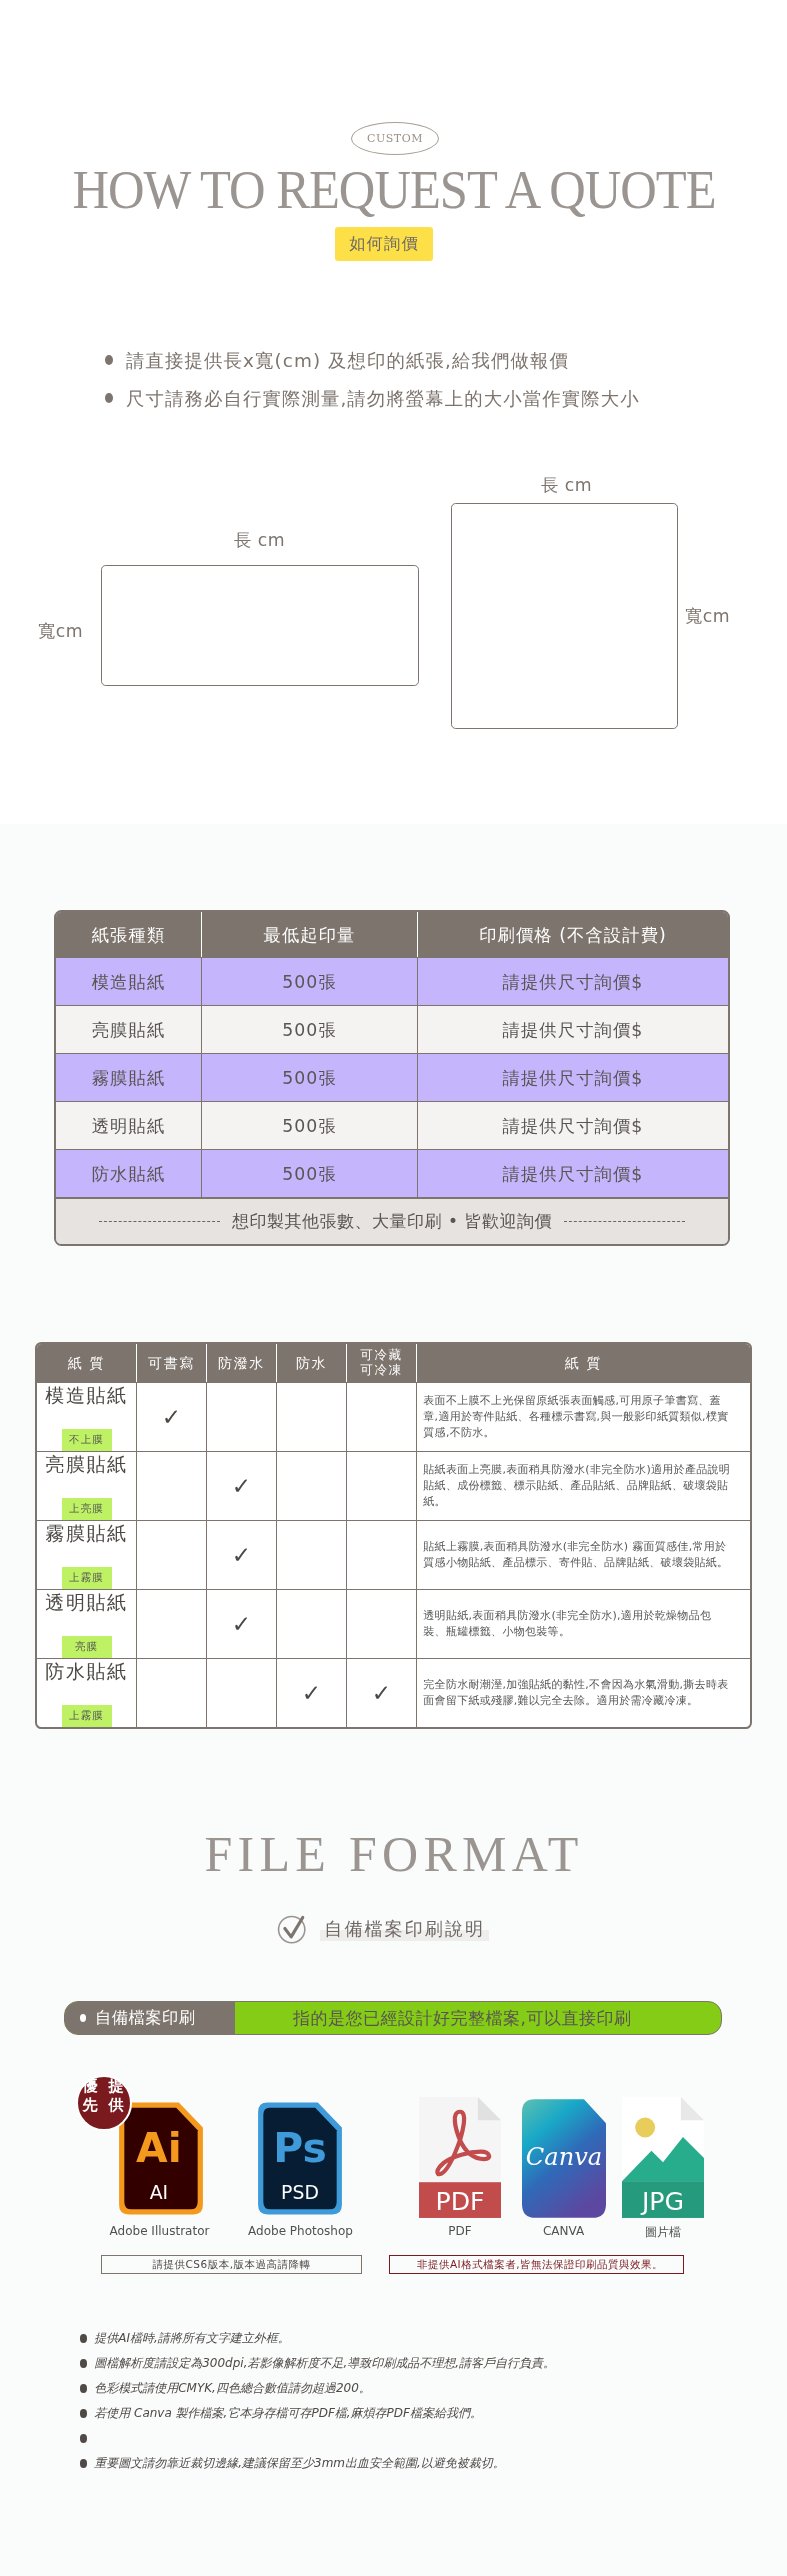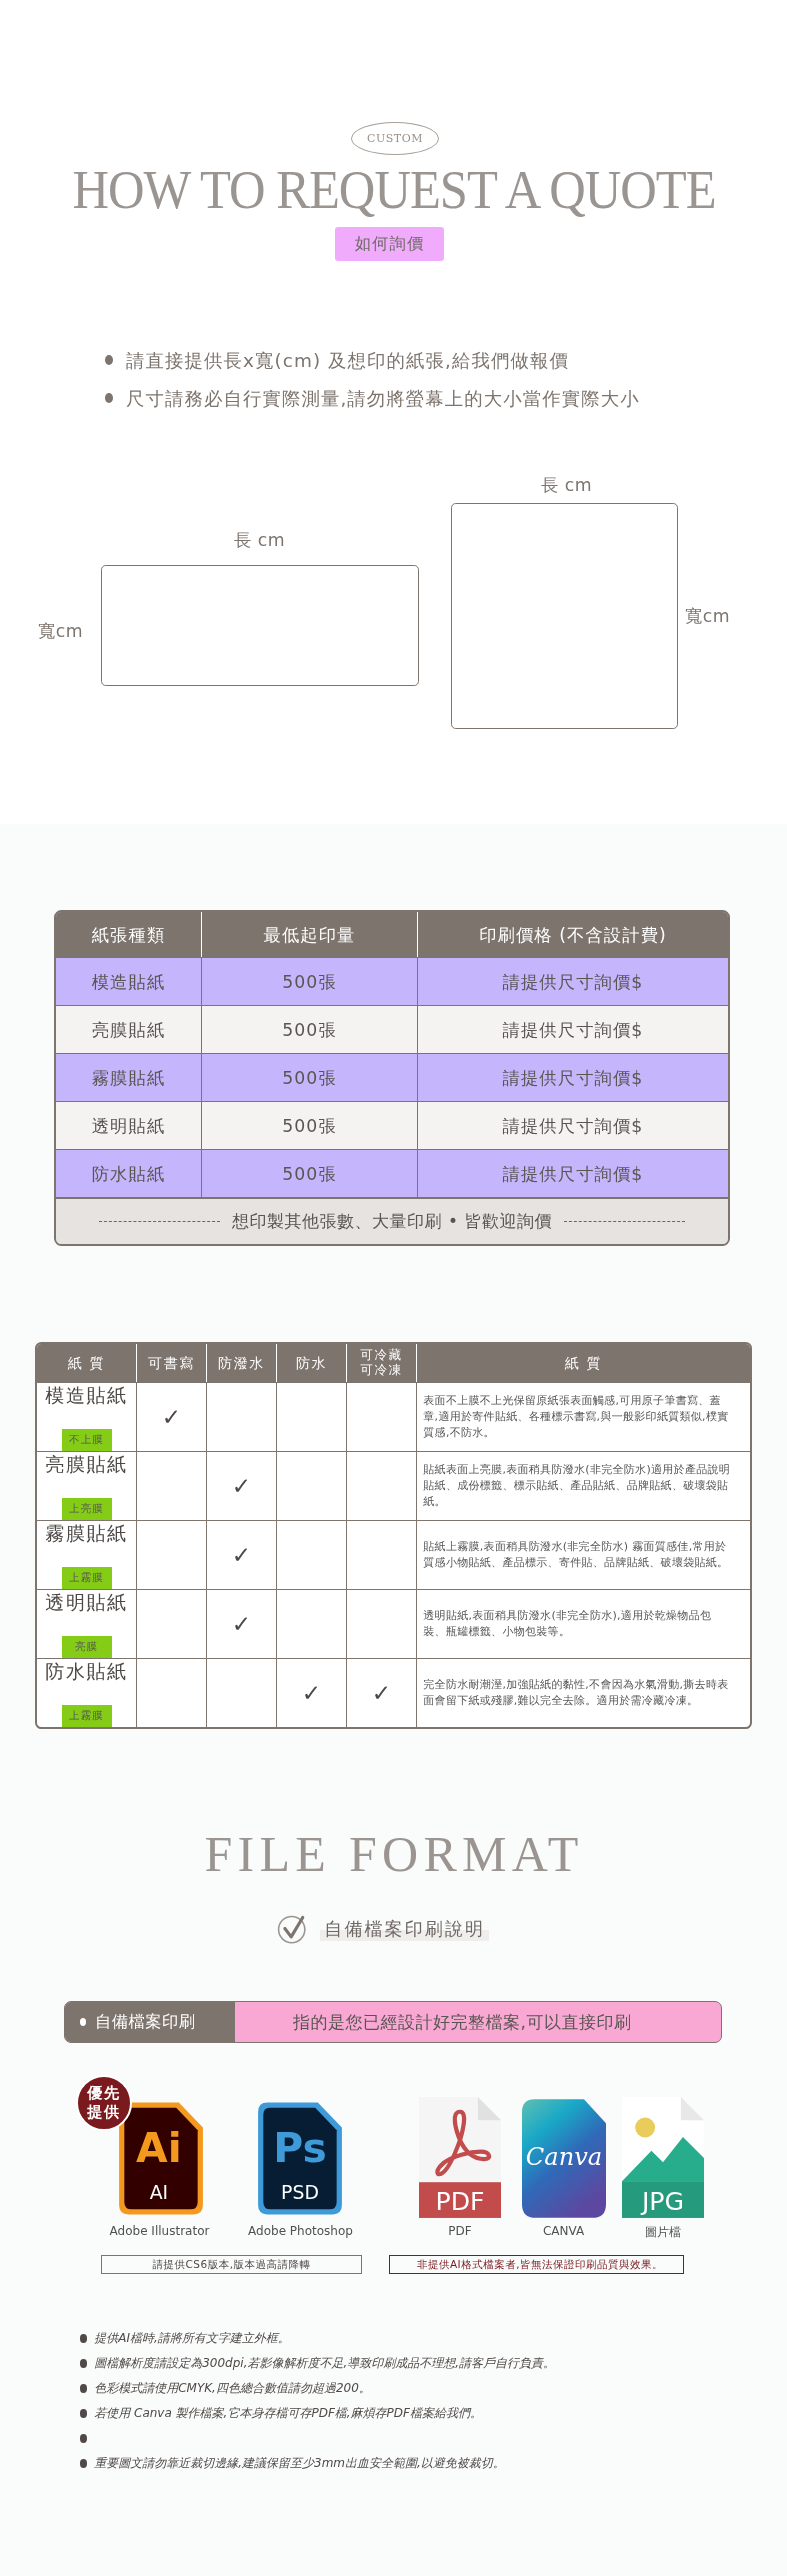--- a/index.html
+++ b/index.html
@@ -3,21 +3,21 @@
 <meta charset="utf-8">
 <style>
   * { box-sizing: border-box; margin: 0; padding: 0; }
   html, body { width: 788px; background: #ffffff; }
   body { font-family: "DejaVu Sans", sans-serif; color: #7d746d; position: relative; height: 2576px; overflow: hidden; }
   .abs { position: absolute; }
 
   
   .custom-oval { left: 351px; top: 122px; width: 88px; height: 33px; border: 1.1px solid #a89f96; border-radius: 50%; display: flex; align-items: center; justify-content: center; font-family: "DejaVu Serif", serif; font-size: 11px; color: #9a9088; letter-spacing: 0.5px; }
   .main-title { left: 0; width: 788px; top: 158px; text-align: center; font-family: "Liberation Serif", serif; font-size: 55px; color: #9b9592; letter-spacing: -1.1px; transform: scaleX(0.92); transform-origin: center; line-height: 63px; }
-  .subtitle-box { left: 335px; top: 227px; width: 109px; height: 34px; background: #f0abfc; border-radius: 3.2px; display: flex; align-items: center; justify-content: center; font-size: 16.3px; color: #6f6a66; letter-spacing: 1.1px; }
+  .subtitle-box { left: 335px; top: 227px; width: 98px; height: 34px; background: #fde047; border-radius: 3.2px; display: flex; align-items: center; justify-content: center; font-size: 16.3px; color: #6f6a66; letter-spacing: 1.1px; }
 
   .bullets-top { left: 105px; top: 341px; }
   .bullet-row { display: flex; align-items: center; height: 38px; font-size: 18.4px; color: #7d746d; letter-spacing: 1.1px; }
   .dot { width: 8.4px; height: 10.5px; border-radius: 50%; background: #7d746d; margin-right: 12.6px; flex: none; }
 
   .dim-rect { border: 1.6px solid #7d746d; border-radius: 4.7px; }
   .dim-label { font-size: 17.3px; color: #7d746d; letter-spacing: 0.5px; text-align: right; }
 
   
   .lightbg { left: 0; top: 824px; width: 788px; height: 1752px; background: #fafbfb; }
@@ -42,38 +42,38 @@
   .t2-row.head { height: 38px; background: #7d746d; border-top: none; }
   .t2-cell { display: flex; align-items: center; justify-content: center; border-right: 1.6px solid #7d746d; color: #4d4845; }
   .t2-row.head .t2-cell { color: #fff; border-right: 1.1px solid #fff; font-size: 14px; letter-spacing: 1.6px; line-height: 14.7px; text-align: center; }
   .t2-cell:last-child { border-right: none !important; }
   .w-name { width: 100px; flex-direction: column; }
   .w-mark { width: 70px; }
   .w-mark2 { width: 70px; }
   .w-desc { flex: 1; justify-content: flex-start; padding-left: 6.3px; font-size: 11px; line-height: 16.3px; letter-spacing: 0.3px; color: #555; }
   .t2-row.head .w-desc { justify-content: center; padding-left: 0; }
   .paper-name { font-size: 19px; letter-spacing: 1.6px; color: #4d4845; }
-  .paper-tag { margin-top: 20px; width: 50px; height: 27px; background: #84cc16; display: flex; align-items: center; justify-content: center; font-size: 10.5px; color: #555; letter-spacing: 1.1px; }
+  .paper-tag { margin-top: 20px; width: 50px; height: 27px; background: #bef264; display: flex; align-items: center; justify-content: center; font-size: 10.5px; color: #555; letter-spacing: 1.1px; }
   .check { font-size: 23px; color: #4d4845; }
 
   
   .ff-title { left: 0; width: 788px; top: 1825px; text-align: center; font-family: "Liberation Serif", serif; font-size: 50px; color: #9b9592; letter-spacing: 5.3px; }
   .ff-sub { left: 277px; top: 1912px; height: 33px; display: flex; align-items: center; }
   .ff-check { width: 31.5px; height: 33px; }
   .ff-sub-text { margin-left: 11.6px; font-size: 18px; letter-spacing: 2.1px; color: #6e6864; background: linear-gradient(to bottom, transparent 55%, #efeeec 55%); padding: 0 4.2px; }
 
-  .ff-bar { left: 64px; top: 2001px; width: 658px; height: 42px; border: 1.6px solid #7d746d; border-radius: 7px; overflow: hidden; display: flex; background: #f9a8d4; }
+  .ff-bar { left: 64px; top: 2001px; width: 658px; height: 34px; border: 1.6px solid #7d746d; border-radius: 14px; overflow: hidden; display: flex; background: #84cc16; }
   .ff-bar-left { width: 170px; background: #7d746d; color: #fff; display: flex; align-items: center; padding-left: 14.7px; font-size: 16.3px; letter-spacing: 0.5px; }
   .ff-bar-left .wdot { width: 6.8px; height: 8.4px; border-radius: 50%; background: #fff; margin-right: 8.4px; }
   .ff-bar-right { flex: 1; display: flex; align-items: center; justify-content: center; font-size: 17px; color: #5a5552; letter-spacing: 0.5px; padding-right: 31.5px; }
 
   .icon-box { position: absolute; }
   .icon-label { position: absolute; font-size: 12px; color: #505050; text-align: center; }
   .note-box { position: absolute; height: 19px; display: flex; align-items: center; justify-content: center; font-size: 10.5px; letter-spacing: 0.5px; }
-  .priority { position: absolute; left: 76px; top: 2075px; width: 56px; height: 56px; border-radius: 50%; background: #7a1a1e; border: 2.1px solid #fff; color: #fff; font-size: 15.2px; font-weight: bold; line-height: 19px; text-align: center; display: flex; flex-direction: column; justify-content: center; letter-spacing: 1.6px; z-index: 3; }
+  .priority { position: absolute; left: 76px; top: 2075px; width: 56px; height: 56px; border-radius: 50%; background: #7a1a1e; border: 2.1px solid #fff; color: #fff; font-size: 15.2px; font-weight: bold; line-height: 19px; text-align: center; display: flex; flex-direction: row; justify-content: center; letter-spacing: 1.6px; z-index: 3; }
 
   .bottom-bullets { left: 80px; top: 2326px; }
   .bb-row { display: flex; align-items: center; height: 25px; font-size: 12px; color: #4f4a47; font-style: italic; }
   .bb-dot { width: 6.8px; height: 8.4px; border-radius: 50%; background: #4f4a47; margin-right: 7.4px; flex: none; }
 </style>
 </head>
 <body>
 
 <div class="abs custom-oval">CUSTOM</div>
 <div class="abs main-title">HOW TO REQUEST A QUOTE</div>

